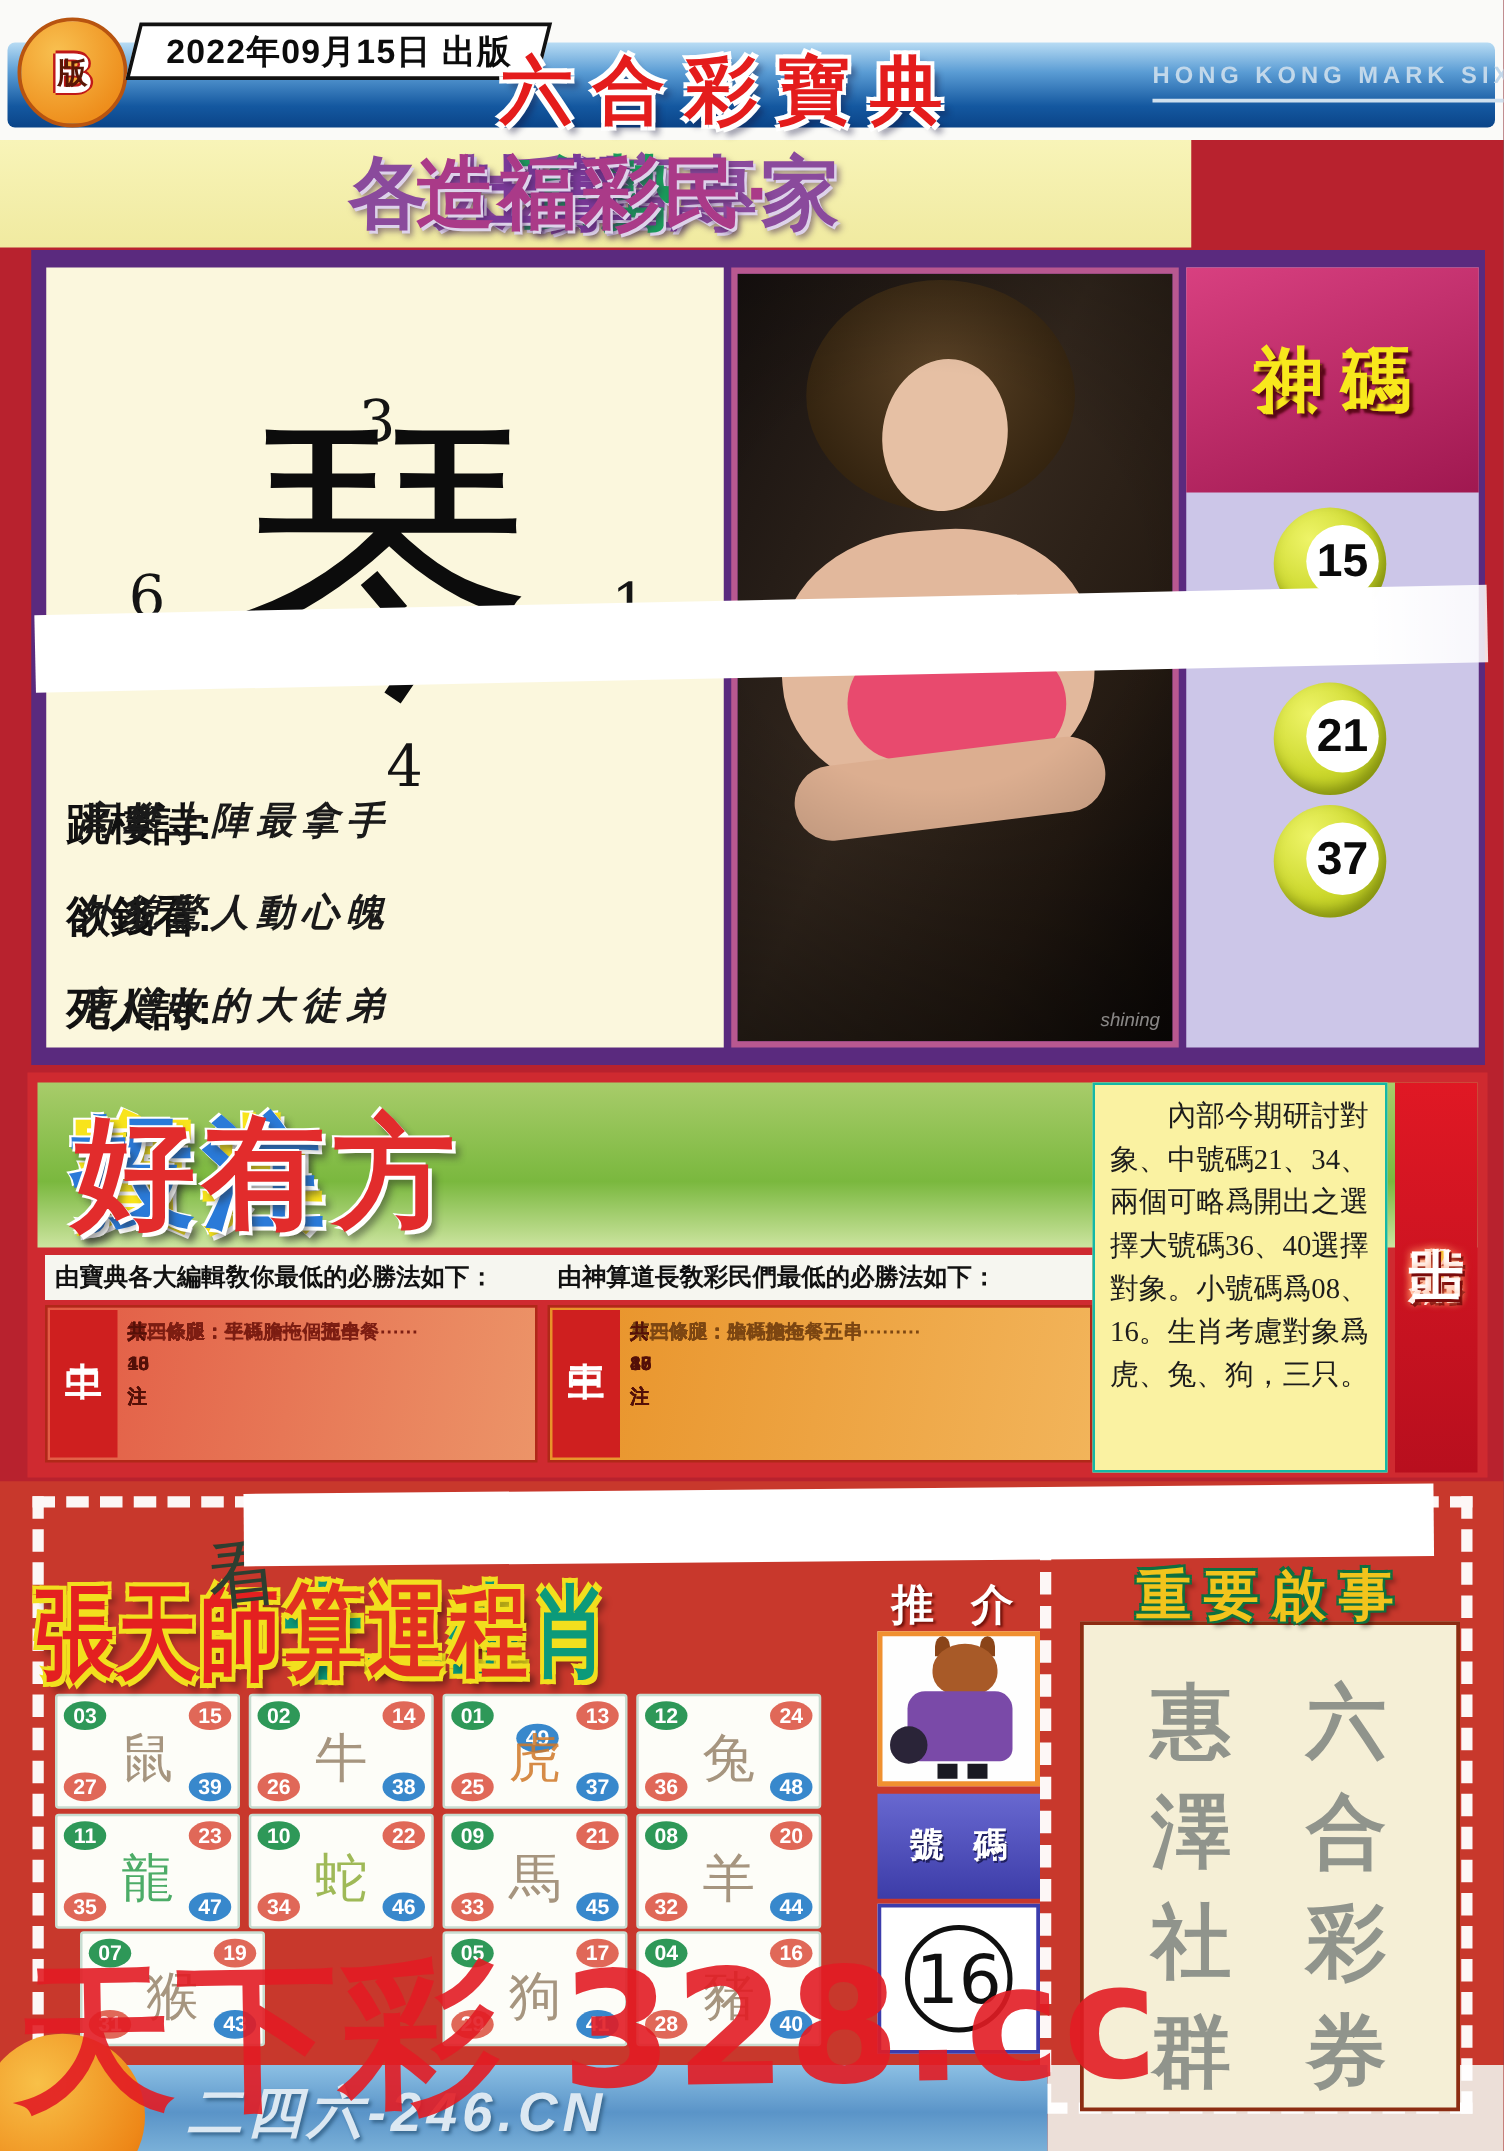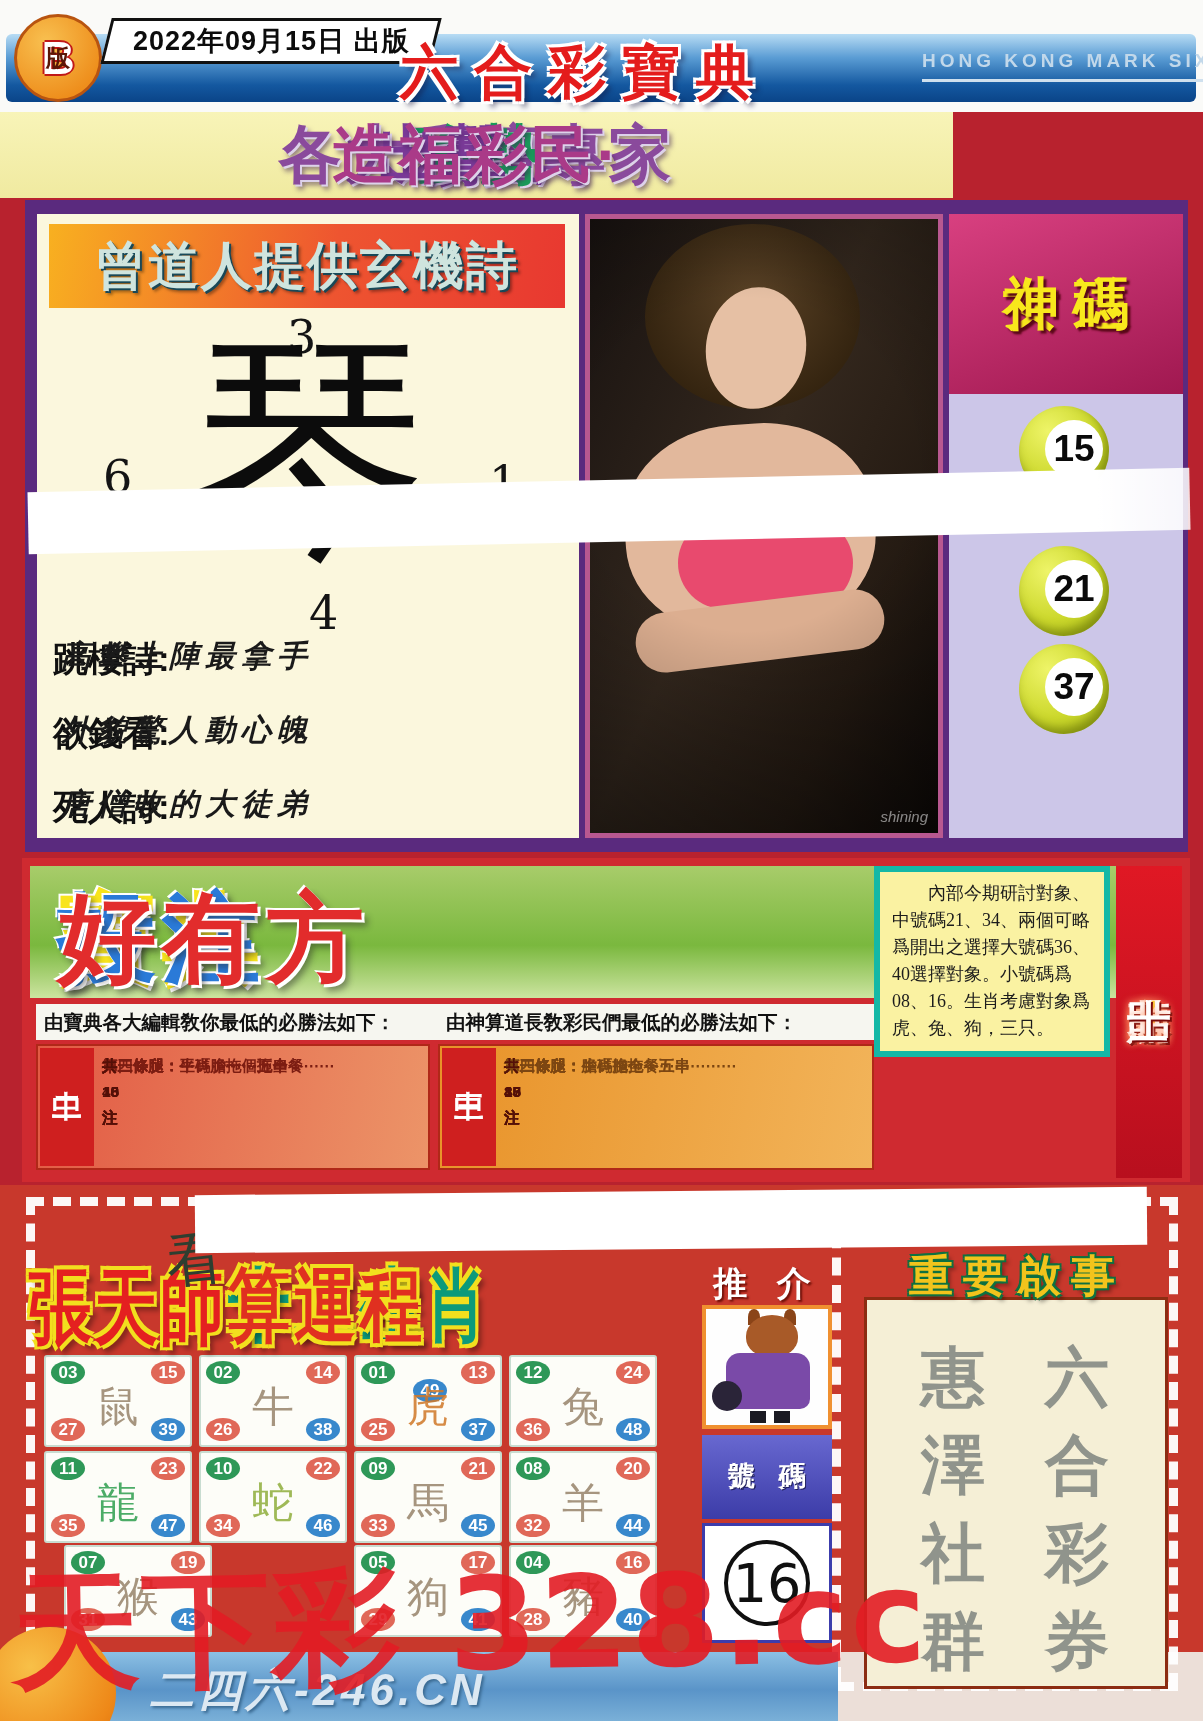--- a/index.html
+++ b/index.html
@@ -94,22 +94,22 @@
   .bt-r{left:416px;width:436px;background:linear-gradient(100deg,#e89228,#f2b45a);}
   .bt-label{left:2px;top:2px;width:54px;height:118px;background:#cf1f1f;
     display:flex;flex-direction:column;align-items:center;justify-content:center;gap:6px;}
   .bt-label span{position:static;font-size:30px;font-weight:bold;color:#fff;line-height:1;}
   .bt-rows{left:64px;top:7px;right:8px;display:flex;flex-direction:column;gap:3px;}
   .bet-row{position:static;display:flex;justify-content:space-between;height:26px;line-height:26px;}
   .bet-row .t{position:static;font-size:15.5px;font-weight:bold;color:#7c1d12;filter:blur(.5px);white-space:nowrap;}
   .bt-r .bet-row .t{color:#7c4612;}
   .bet-row .c{position:static;font-size:15.5px;font-weight:bold;color:#541008;}
 
-  .insider-box{left:852px;top:8px;width:236px;height:191px;background:#faf2a2;border:6px solid #14b8a6;
-    padding:8px 12px;font-family:"Liberation Serif",serif;font-size:18px;line-height:1.5;color:#1c1c1c;
+  .insider-box{left:852px;top:8px;width:236px;height:312px;background:#faf2a2;border:2px solid #14b8a6;
+    padding:8px 12px;font-family:"Liberation Serif",serif;font-size:23px;line-height:1.5;color:#1c1c1c;
     text-indent:2em;overflow:hidden;}
   .insider-strip{left:1094px;top:8px;width:66px;height:312px;
     background:linear-gradient(180deg,#e01824,#b80f1e);display:flex;flex-direction:column;
     align-items:center;justify-content:center;gap:2px;}
   .insider-strip span{position:static;font-size:44px;font-weight:bold;color:#fff;line-height:1.18;
     text-shadow:2px 2px 0 #7a0a0a,0 0 8px #ff9060;}
   .insider-strip svg{position:static;}
 
   
   .bot-block{left:0;top:1185px;width:1203px;height:536px;background:#c8382c;}
@@ -198,23 +198,20 @@
   <div class="banner">
     <span class="bseg1">各大彩壇專家</span>
     <span class="bseg2">強勢</span>
     <span class="bseg3">出擊，</span>
     <span class="bseg4">造福彩民·</span>
   </div>
 
   <div class="top-block">
 
     <div class="mystic">
-      <div class="mystic-banner">
-        <span>曾道人提供玄機詩</span>
-      </div>
       <div class="corner-num" style="left:250px;top:96px;">3</div>
       <div class="big-char">琴</div>
       <div class="corner-num" style="left:66px;top:236px;">6</div>
       <div class="corner-num" style="left:452px;top:242px;">1</div>
       <div class="corner-num" style="left:272px;top:372px;">4</div>
       <div class="poem" style="top:422px;">
         <span class="pl">跳樓詩:</span>
         <span class="pt">高攀上陣最拿手</span>
       </div>
       <div class="poem" style="top:496px;">

